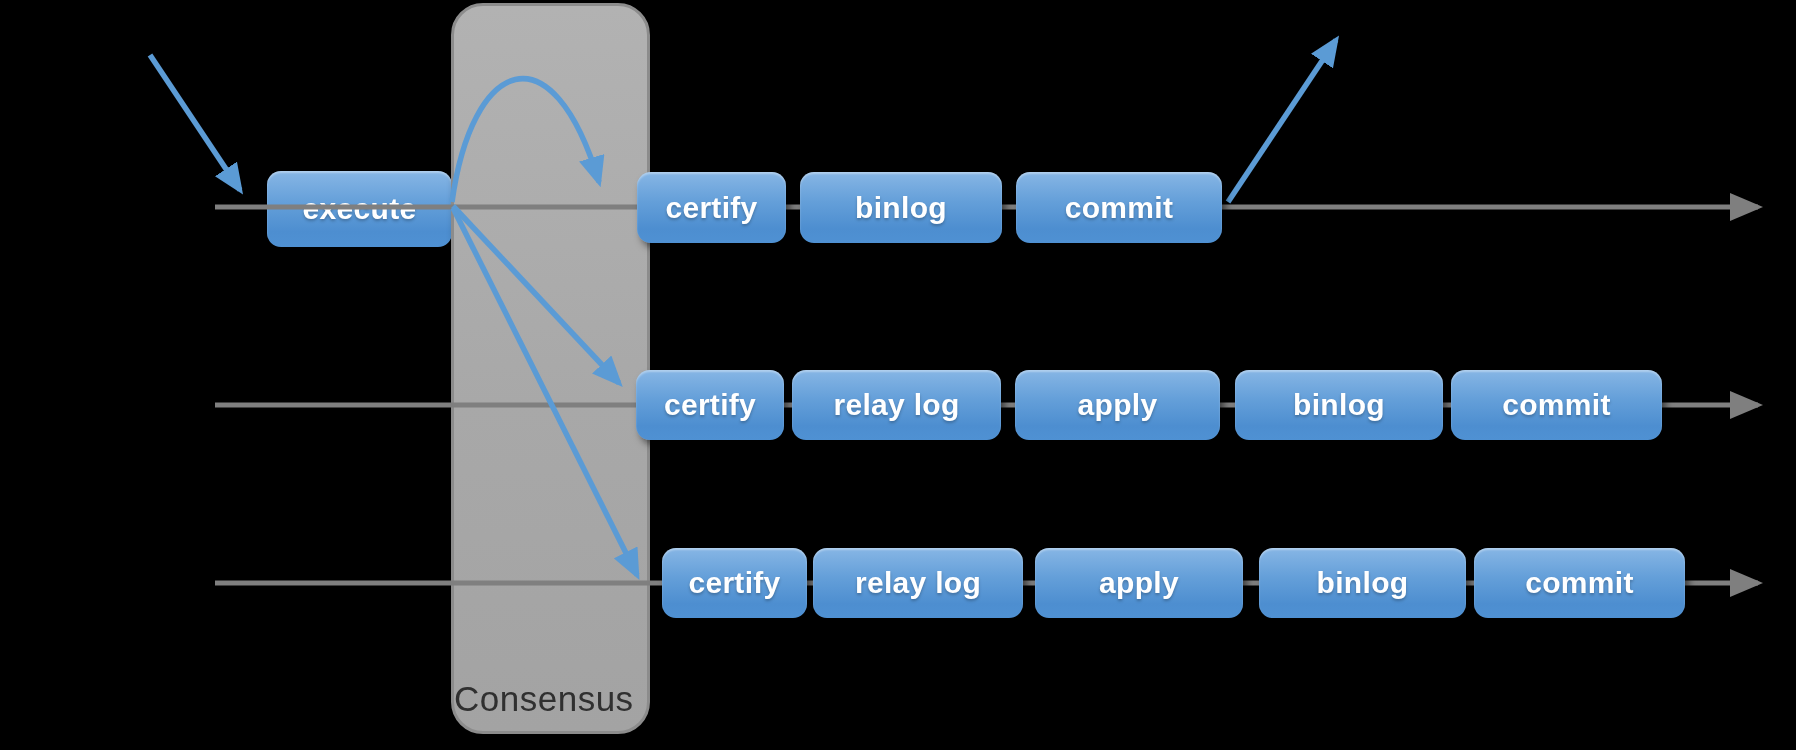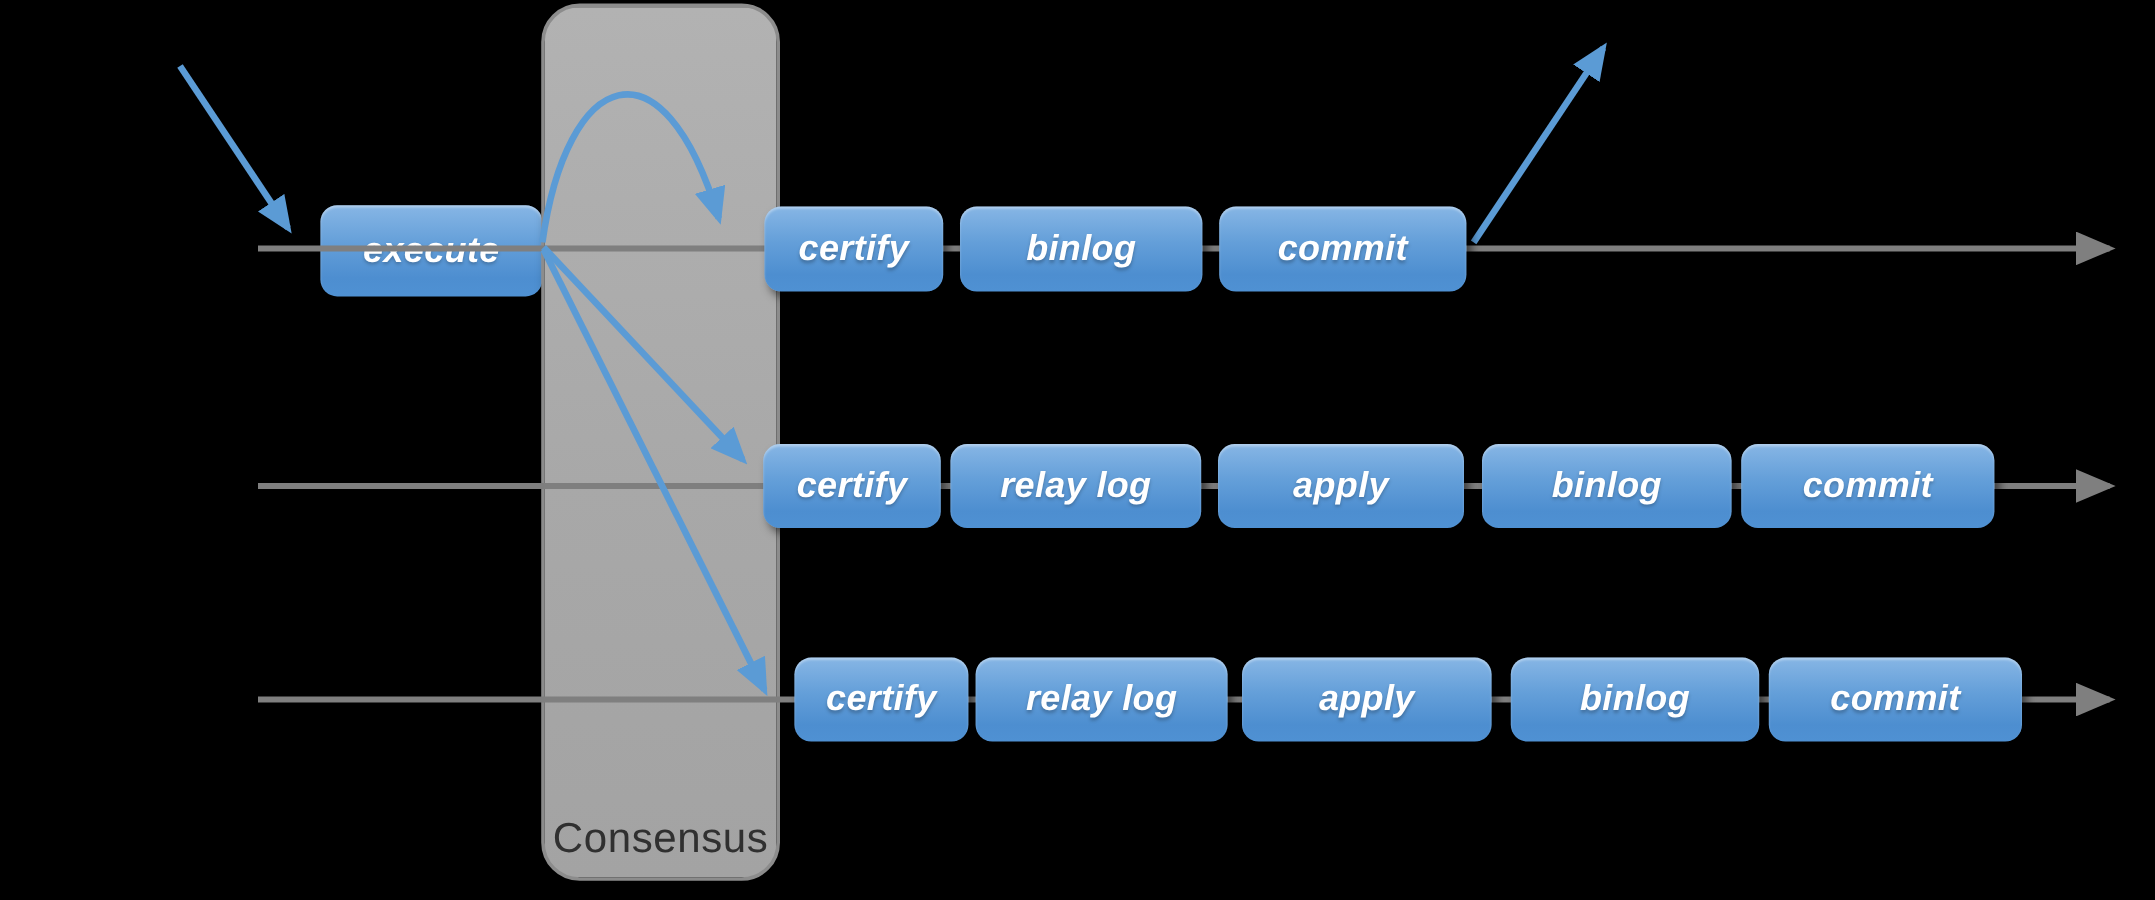--- a/index.html
+++ b/index.html
@@ -10,32 +10,31 @@
   .consensus{
     position:absolute;left:451px;top:3px;width:199px;height:731px;
     border-radius:32px;box-sizing:border-box;
     background:linear-gradient(180deg,#b2b2b2 0%,#a8a8a8 55%,#a3a3a3 100%);
     border:3px solid #8c8c8c;
     box-shadow:5px 6px 9px rgba(0,0,0,.55);
     z-index:1;
   }
   .consensus-label{
     position:absolute;bottom:12px;left:0;width:100%;
-    text-align:center;font-size:35px;color:#303030;letter-spacing:.5px;
+    text-align:left;font-size:35px;color:#303030;letter-spacing:.5px;
   }
   .arrows{position:absolute;left:0;top:0;z-index:2;pointer-events:none;}
   .box{
     position:absolute;display:flex;align-items:center;justify-content:center;
     color:#fff;font-weight:bold;font-size:30px;letter-spacing:.3px;
     border-radius:14px;
     background:linear-gradient(180deg,#87b6e5 0%,#649fd9 42%,#4d8ed0 80%,#4f91d3 100%);
     box-shadow:inset 0 2px 2px rgba(255,255,255,.35), 4px 5px 7px rgba(0,0,0,.5);
     text-shadow:0 2px 3px rgba(0,0,0,.25);
     z-index:3;
-    font-style:italic;
   }
   .box.execute{z-index:0;}
 </style>
 </head>
 <body>
 
 <div class="stage">
 
   <div class="box execute" style="left:267px;top:171px;width:185px;height:76px">execute</div>
 

